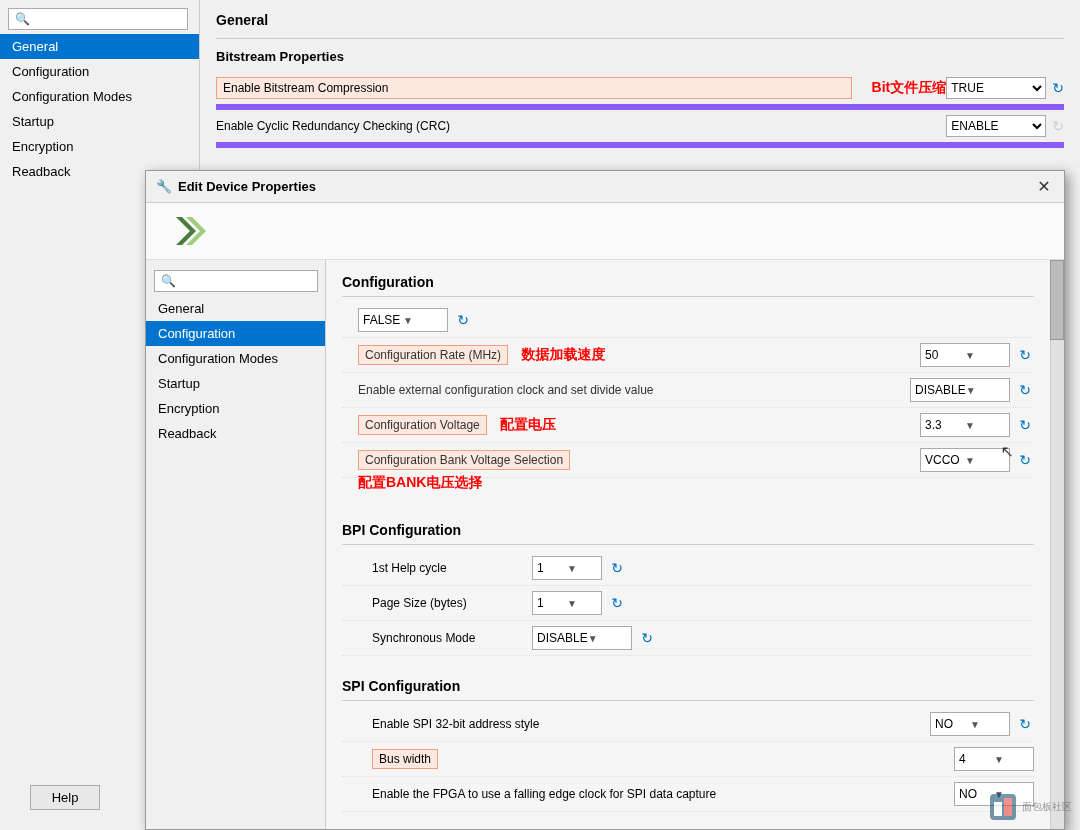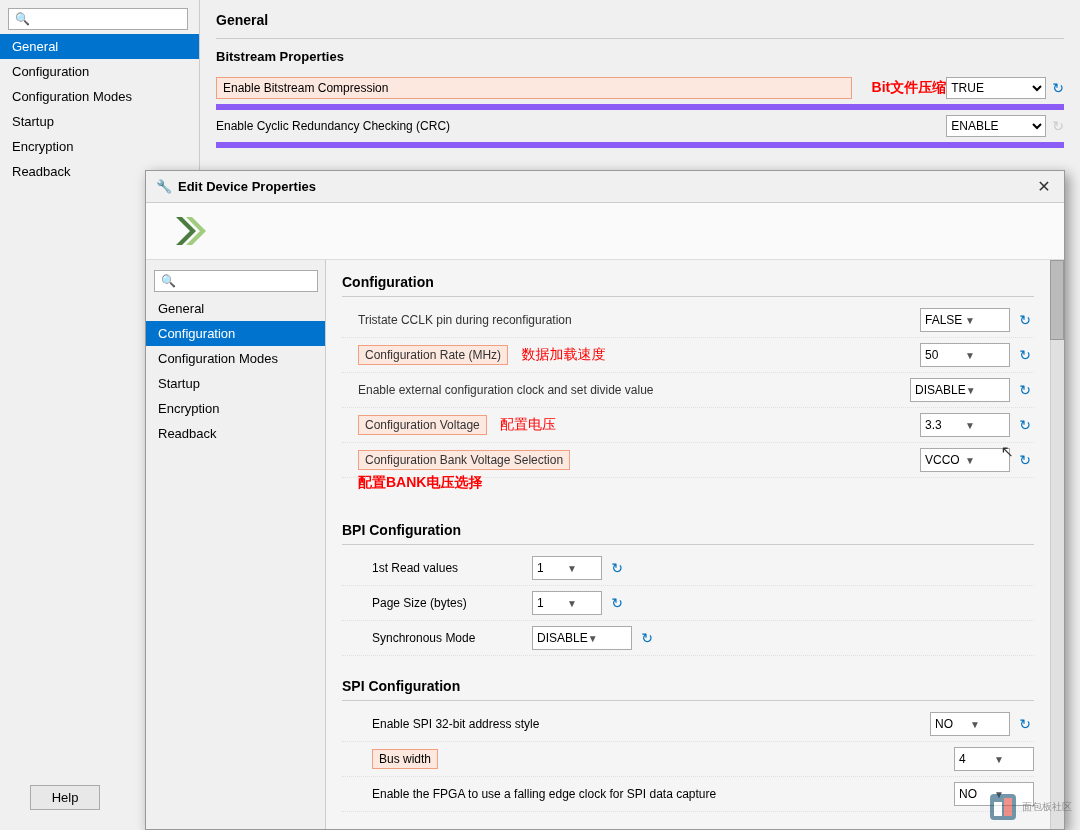--- a/index.html
+++ b/index.html
@@ -267,21 +267,21 @@
       margin-left: 6px;
       color: #0070c0;
       font-size: 14px;
       cursor: pointer;
       width: 18px;
       text-align: center;
     }
     .chinese-annotation {
       color: red;
       font-size: 14px;
-      font-weight: normal;
+      font-weight: bold;
       margin-left: 10px;
     }
 
     .bpi-section { margin-top: 4px; }
     .bpi-row {
       display: flex;
       align-items: center;
       padding: 5px 0 5px 30px;
       border-bottom: 1px dotted #e0e0e0;
       min-height: 30px;
@@ -402,21 +402,20 @@
         <div class="modal-nav-item">Readback</div>
       </div>
 
       <div class="modal-right">
         <div class="modal-right-inner">
 
           <div class="config-section">
             <div class="config-section-title">Configuration</div>
 
             <div class="config-row">
-              <span class="config-row-label">Tristate CCLK pin during reconfiguration</span>
               <div class="config-dropdown">
                 <span>FALSE</span>
                 <span class="arrow">▼</span>
               </div>
               <span class="config-refresh">↻</span>
             </div>
 
             <div class="config-row">
               <span class="config-row-label">
                 <span style="background:#fde8e0; border:1px solid #f0a080; padding:2px 6px; display:inline-block;">Configuration Rate (MHz)</span>
@@ -463,21 +462,21 @@
 
             <div style="padding-left: 16px; margin-top: -4px; margin-bottom: 4px;">
               <span style="color:red; font-size:14px; font-weight:bold;">配置BANK电压选择</span>
             </div>
           </div>
 
           <div class="config-section bpi-section">
             <div class="config-section-title">BPI Configuration</div>
 
             <div class="bpi-row">
-              <span class="bpi-label">1st Read values</span>
+              <span class="bpi-label">1st Help cycle</span>
               <div class="config-dropdown" style="min-width:70px;">
                 <span>1</span>
                 <span class="arrow">▼</span>
               </div>
               <span class="config-refresh">↻</span>
             </div>
 
             <div class="bpi-row">
               <span class="bpi-label">Page Size (bytes)</span>
               <div class="config-dropdown" style="min-width:70px;">

